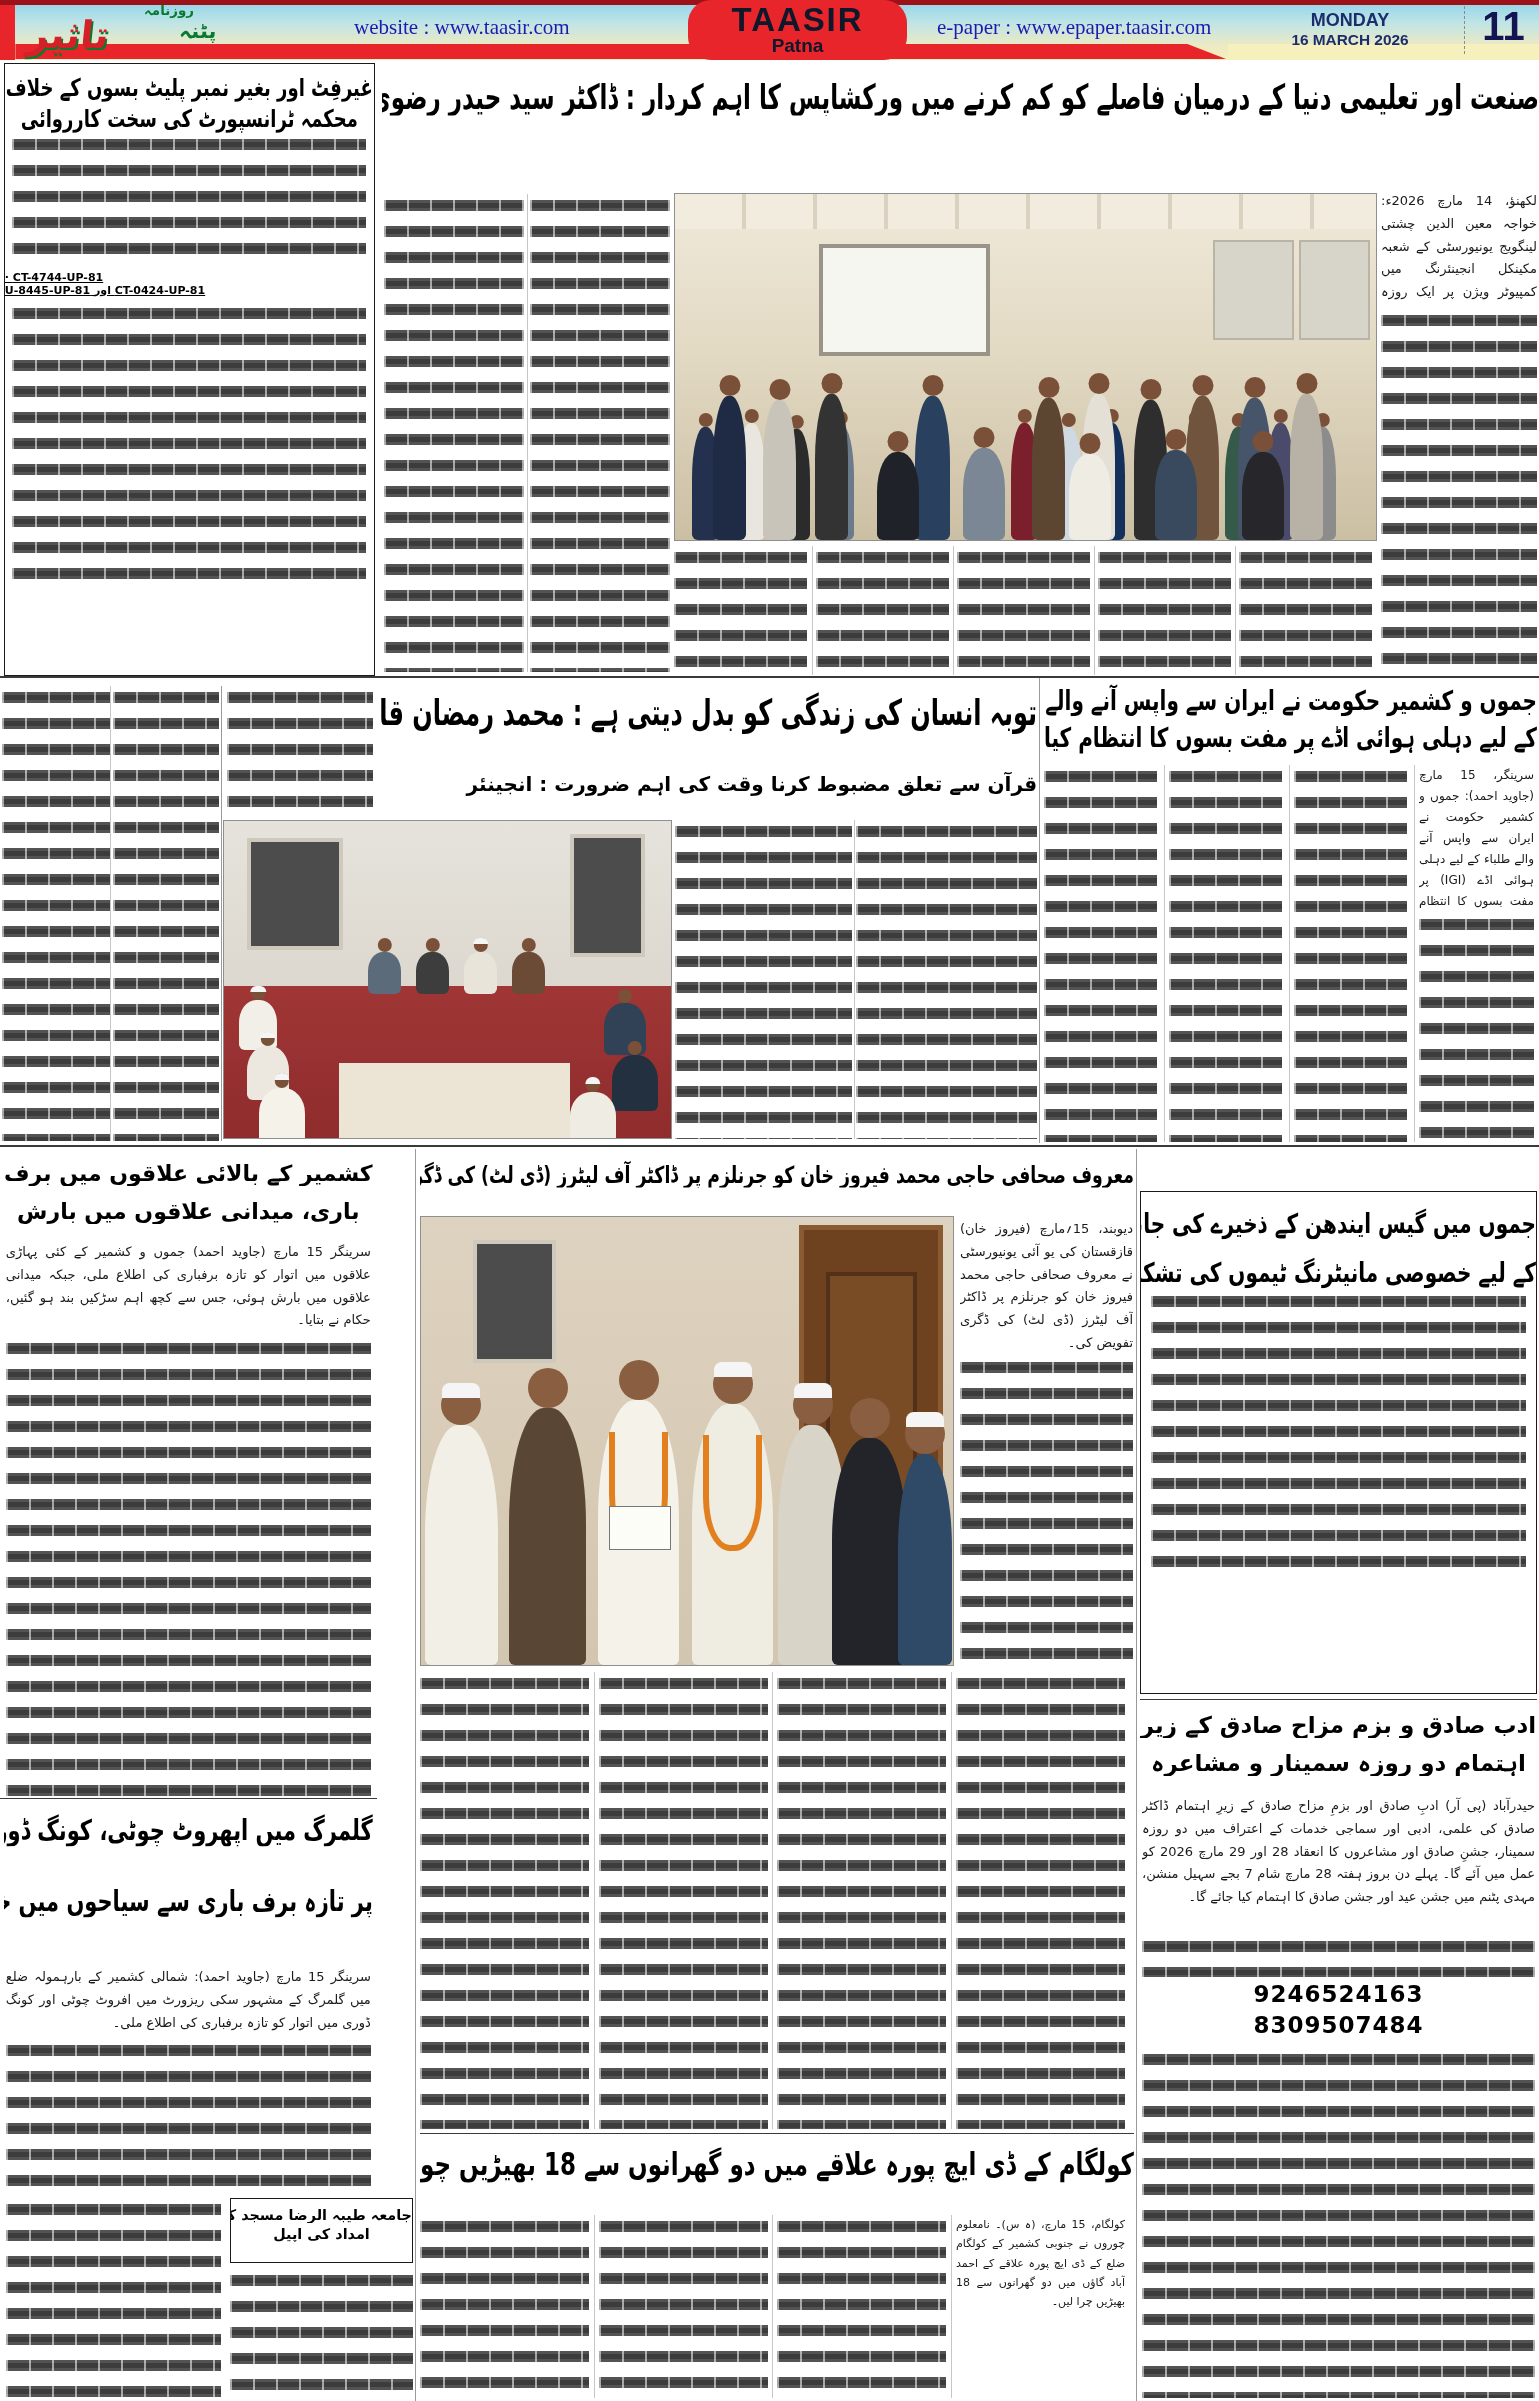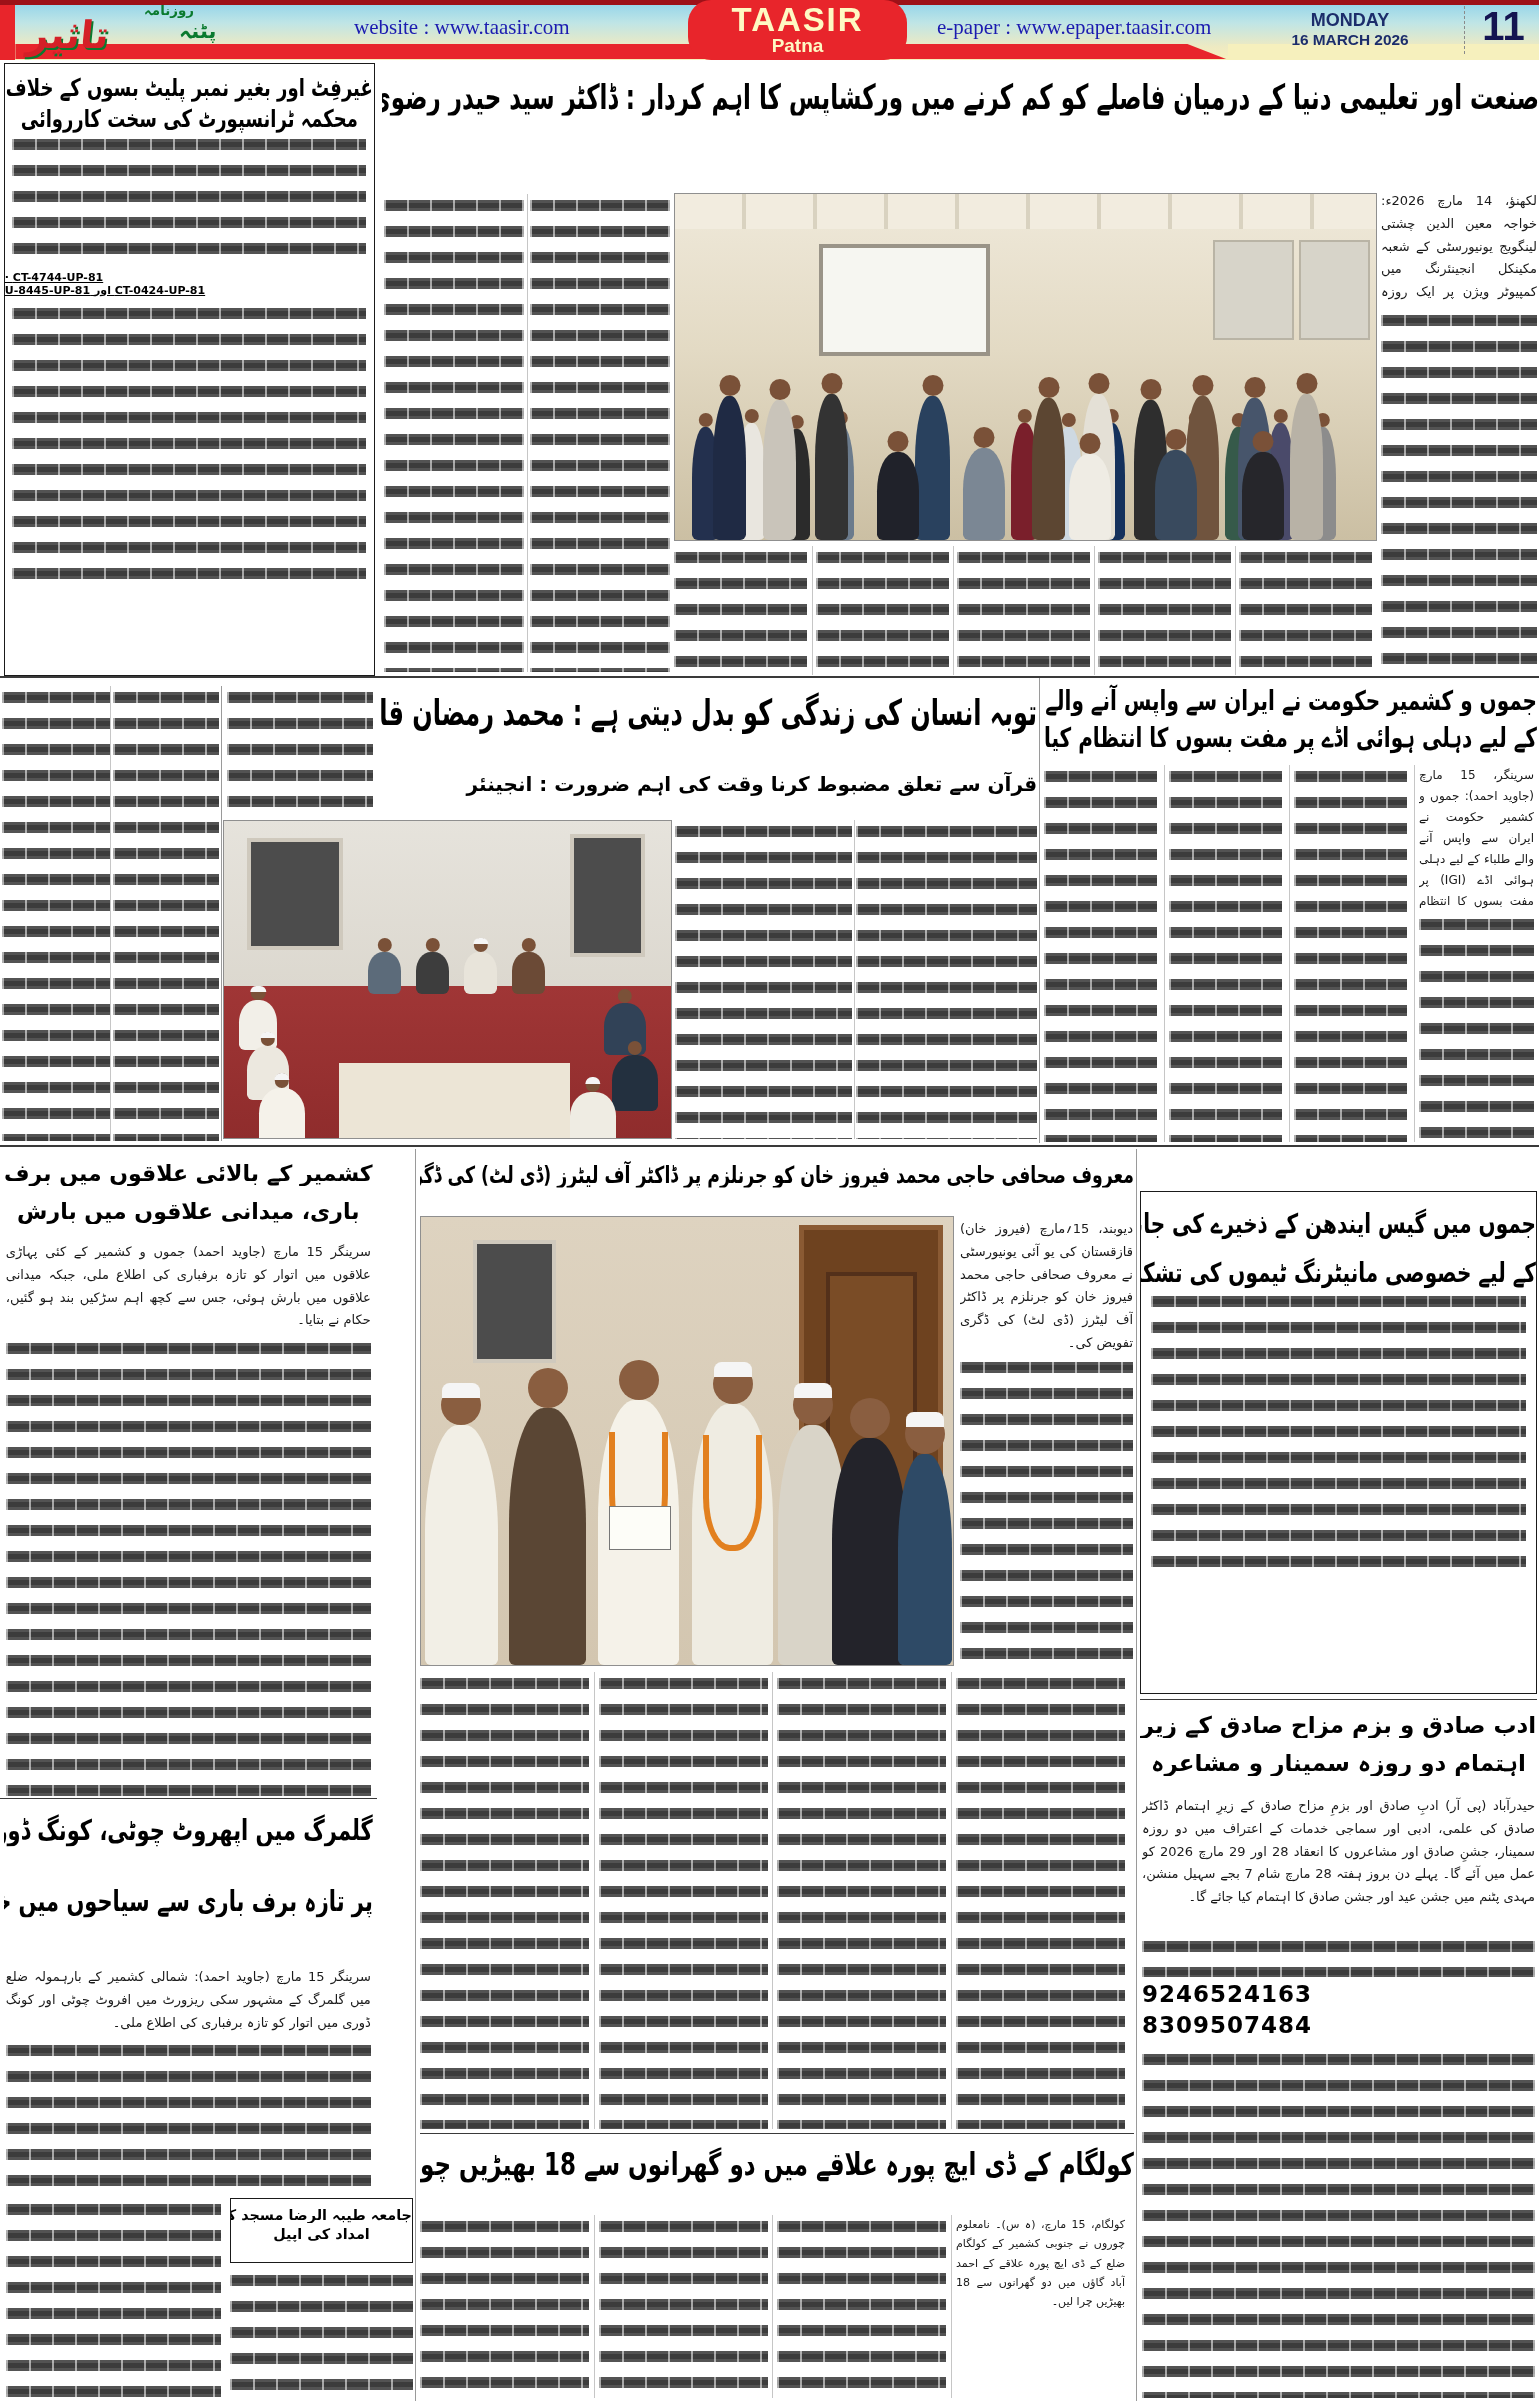--- a/index.html
+++ b/index.html
@@ -10,21 +10,21 @@
 
   
   .hdr{left:0;top:0;width:1539px;height:60px;
        background:linear-gradient(180deg,#8ed2ea 0%,#bfe5e6 38%,#eeeac2 78%,#f6f0bd 100%);}
   .hdr-topline{left:0;top:0;width:1539px;height:4.8px;background:#9d1118;}
   .hdr-redbar{left:0;top:4.8px;width:15.4px;height:55px;background:#e8252b;}
   .hdr-strip{left:15.4px;top:44px;width:1212px;height:15.4px;background:#e8252b;
              clip-path:polygon(0 0,calc(100% - 40px) 0,100% 100%,0 100%);}
   .hdr-cream{left:1228px;top:44px;width:311px;height:15.4px;background:#f6f0bd;}
   .brandbox{left:688px;top:0;width:219px;height:60px;background:#e8252b;border-radius:23px;
-            display:flex;flex-direction:column;align-items:center;justify-content:center;color:#fef9c3;}
+            display:flex;flex-direction:column;align-items:center;justify-content:center;color:#0f172a;}
   .brandbox .b1{font-family:"Liberation Sans",sans-serif;font-weight:bold;font-size:33px;letter-spacing:1.9px;line-height:1;}
   .brandbox .b2{font-family:Liberation Sans, sans-serif;font-weight:bold;font-size:19px;line-height:1.1;}
   .hdr-url{font-family:"Liberation Serif",serif;color:#1b1bb0;font-size:21px;top:15.4px;white-space:nowrap;}
   .hdr-day{left:1249px;top:9.6px;width:202px;text-align:center;color:#1c2d6b;
            font-family:"Liberation Sans",sans-serif;font-weight:bold;}
   .hdr-day .d1{font-size:18px;line-height:1.2;}
   .hdr-day .d2{font-size:15.4px;line-height:1.2;}
   .hdr-dash{left:1464px;top:5.8px;width:0;height:48px;border-left:1.9px dashed #8a8a8a;}
   .hdr-pageno{left:1472px;top:3.8px;width:63px;text-align:center;font-family:"Liberation Sans",sans-serif;
               font-weight:bold;font-size:40px;color:#141452;}
@@ -38,21 +38,21 @@
   .tall{transform:scaleY(1.5);transform-origin:center;}
   .tall2{transform:scaleY(1.35);transform-origin:center;}
 
   
   .greek{background-image:
       repeating-linear-gradient(90deg,rgba(255,255,255,.55) 0 1.9px,rgba(255,255,255,0) 1.9px 23px),
       repeating-linear-gradient(180deg,rgba(0,0,0,0) 0 5.8px,#414141 5.8px 8.6px,#272727 8.6px 14.4px,#414141 14.4px 17.3px,rgba(0,0,0,0) 17.3px 26px);
       opacity:.9;}
   .lead{direction:rtl;font-size:13px;line-height:1.75;text-align:justify;color:#1a1a1a;}
   .plate{direction:rtl;font-weight:bold;font-size:11px;text-align:left;color:#000;text-decoration:underline;}
-  .phone{font-weight:bold;font-size:23px;text-align:left;letter-spacing:1px;color:#000;}
+  .phone{font-weight:bold;font-size:23px;text-align:center;letter-spacing:1px;color:#000;}
 
   
   .hrule{background:#3a3a3a;height:1.9px;}
   .vrule{background:#9a9a9a;width:1px;}
   .vsep{background:#c6c6c6;width:1px;}
   .box{border:1.9px solid #1a1a1a;box-sizing:border-box;}
 
   
   .photo{overflow:hidden;border:1px solid #8f8f8f;box-sizing:border-box;}
   .ph-class{background:linear-gradient(180deg,#efe9da 0%,#e3dac4 45%,#cbbfa3 100%);}

